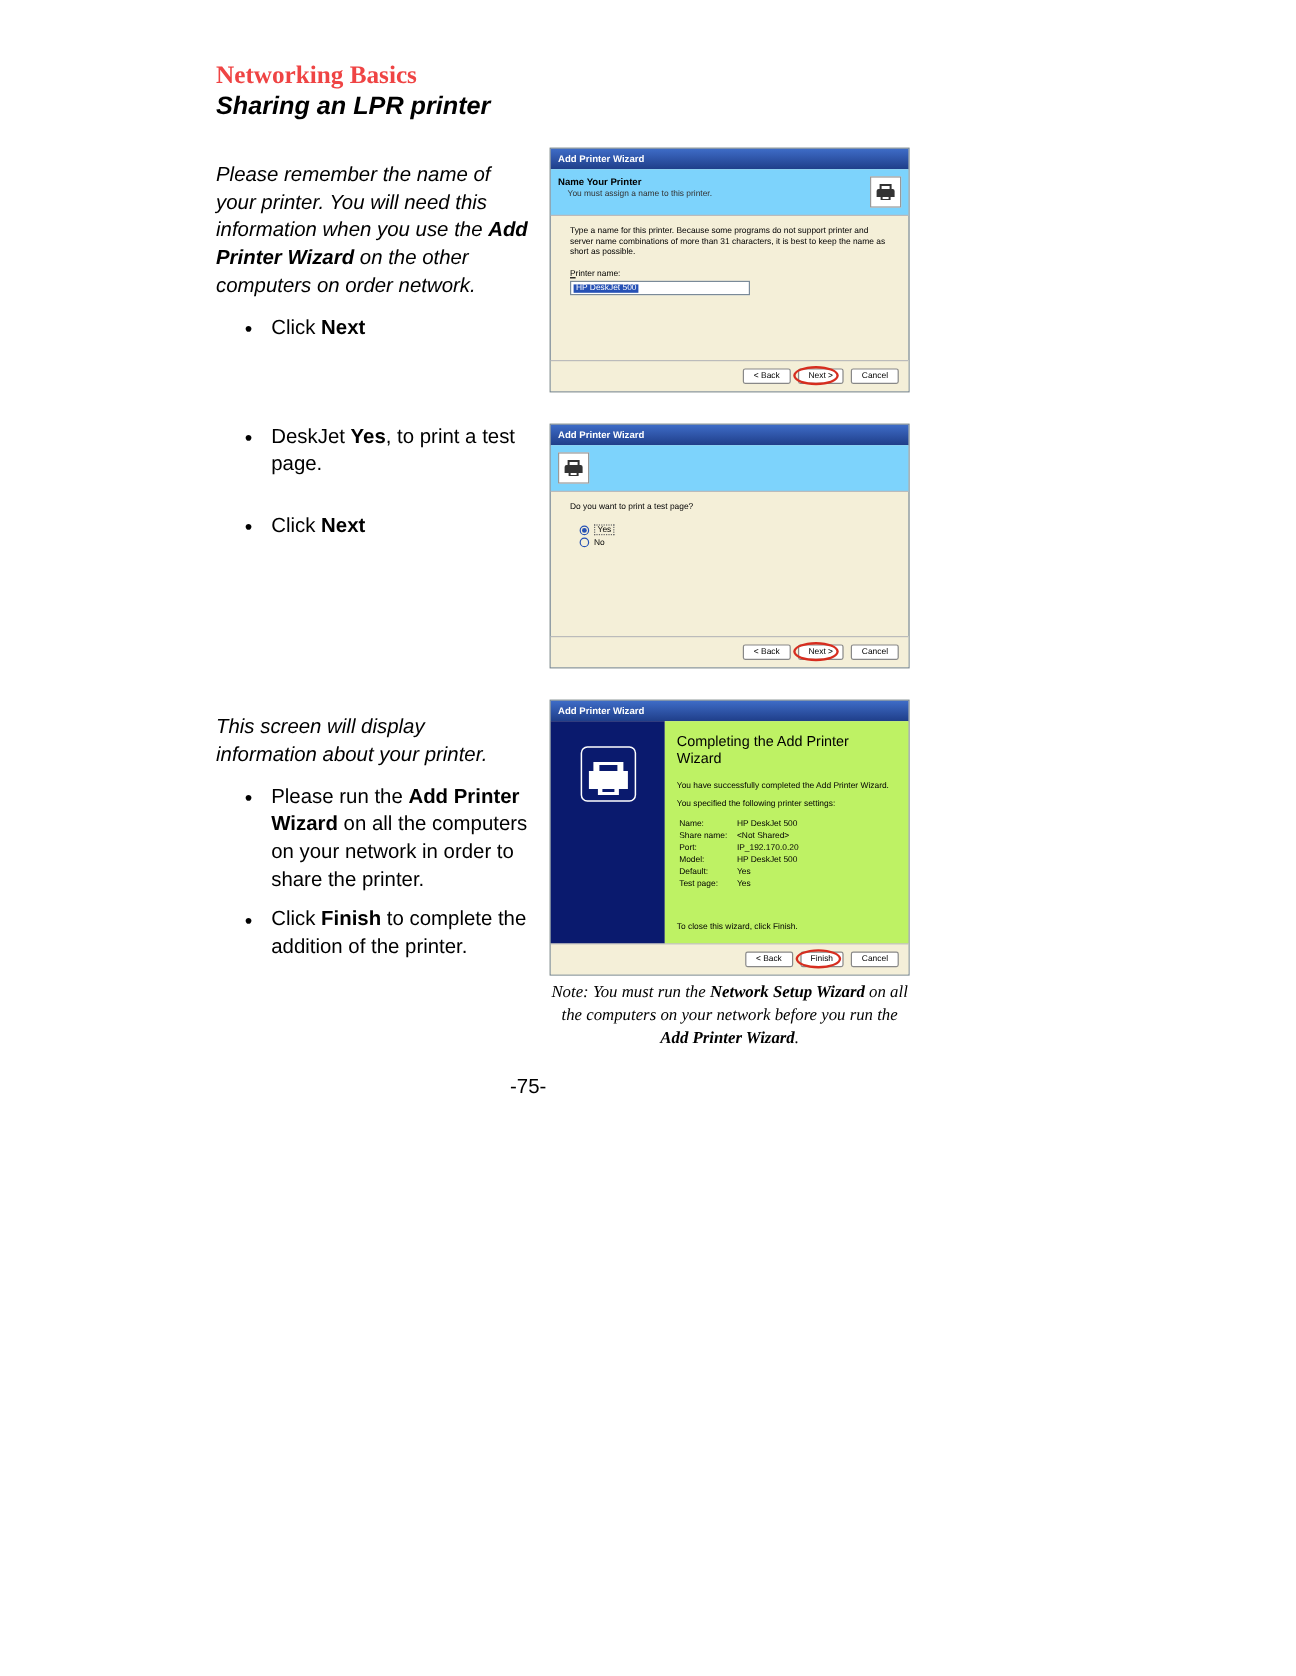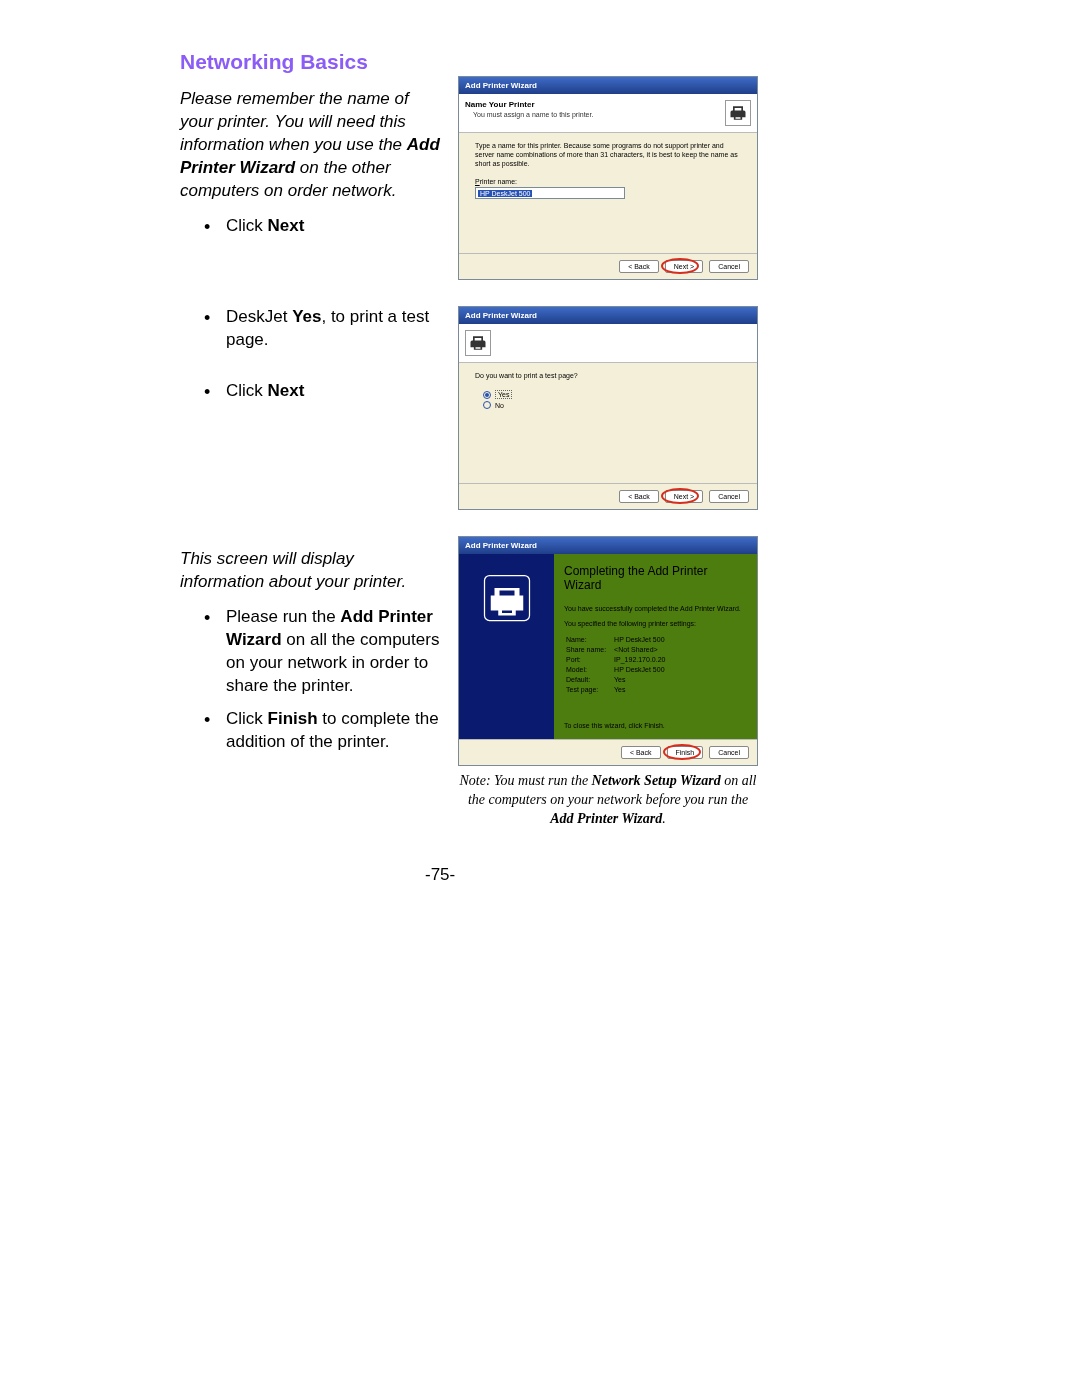--- a/index.html
+++ b/index.html
@@ -8,24 +8,25 @@
     height: 1397px;
     background: #fff;
     font-family: Arial, Helvetica, sans-serif;
     color: #000;
     position: relative;
   }
   .page {
     padding: 50px 180px 0 180px;
   }
   .h-title {
-    color: #8b5cf6;
+    color: #ef4444;
     font-weight: bold;
     font-size: 21px;
     margin-bottom: 2px;
+    font-family: Liberation Serif, serif;
   }
   .h-sub {
     font-style: italic;
     font-weight: bold;
     font-size: 21px;
     margin-bottom: 22px;
   }
   .row {
     display: flex;
     gap: 18px;
@@ -58,21 +59,21 @@
     color: #000;
   }
   .wizard .titlebar {
     background: linear-gradient(#3e6cc7, #1f3e89);
     color: #fff;
     font-size: 8px;
     font-weight: bold;
     padding: 4px 6px;
   }
   .wizard .hdr {
-    background: #ffffff;
+    background: #7dd3fc;
     display: flex;
     padding: 6px 6px;
     border-bottom: 1px solid #bbb;
   }
   .wizard .hdr .hdr-text { flex: 1; }
   .wizard .hdr .hdr-title { font-weight: bold; font-size: 8px; margin-bottom: 2px; }
   .wizard .hdr .hdr-sub { font-size: 7px; color: #333; padding-left: 8px; }
   .wizard .hdr .hdr-icon {
     width: 26px; height: 26px;
     background: #fff;
@@ -132,54 +133,55 @@
   .wizard3 .side {
     width: 95px;
     background: #0a1a6e;
     display: flex;
     align-items: flex-start;
     justify-content: center;
     padding-top: 14px;
   }
   .wizard3 .content3 {
     flex: 1;
-    background: #4d7c0f;
+    background: #bef264;
     padding: 10px 10px;
     font-size: 7px;
   }
   .wizard3 .content3 .big { font-size: 12px; margin-bottom: 12px; }
   .wizard3 .content3 .desc { margin-bottom: 6px; line-height: 1.3; }
   .wizard3 .content3 table { font-size: 7px; }
   .wizard3 .content3 table td { padding: 0 6px 1px 0; white-space: nowrap; }
   .wizard3 .content3 .closemsg { margin-top: 26px; }
 
   .footnote {
     font-style: italic;
     font-family: "Times New Roman", serif;
     font-size: 14px;
     text-align: center;
     line-height: 1.35;
   }
   .footnote .b { font-weight: bold; font-style: italic; text-align: center; }
   .pagenum {
     position: absolute;
     left: 425px;
-    top: 865px;
+    top: 896px;
     font-size: 17px;
   }
 
   .printer-icon-svg { width: 20px; height: 20px; }
   .side-icon-svg { width: 60px; height: 60px; }
 </style>
 </head>
 <body>
 
 <div class="page">
 
   <div class="h-title">Networking Basics</div>
+  <div class="h-sub">Sharing an LPR printer</div>
 
   <div class="row">
     <div class="leftcol">
       <p class="italic-note">
         <span>Please remember the name of your printer.    You will need this information when you use the </span><span class="bold">Add Printer Wizard</span><span> on the other computers on order network.</span>
       </p>
       <ul>
         <li>
           <span>Click </span><span class="bold">Next</span>
         </li>

